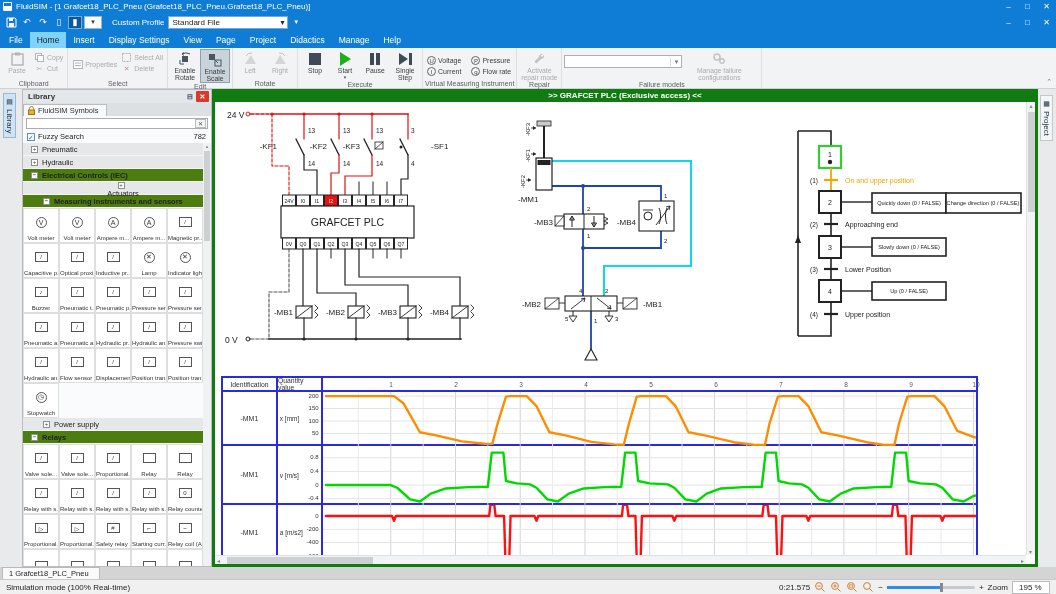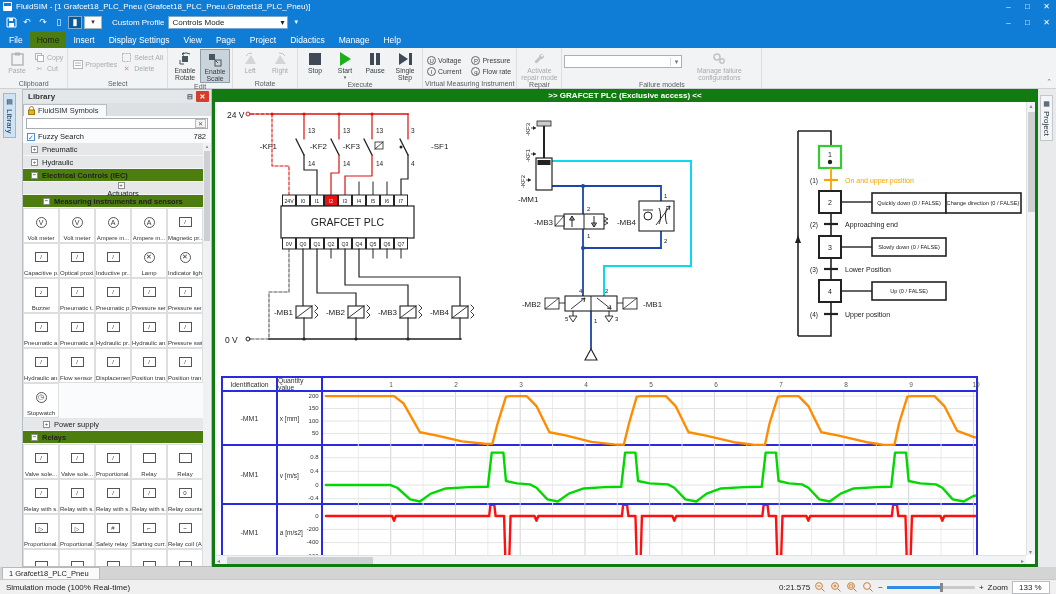--- a/index.html
+++ b/index.html
@@ -20,21 +20,21 @@
   .qicon.hl { background:rgba(0,0,0,.28); border:1px solid rgba(255,255,255,.5); }
   .qicon.box { background:#fff; color:#333; width:18px; border:1px solid #9bb; font-size:7px; }
   .profile-label { margin:0 4px 0 8px; white-space:nowrap; }
   .profile-select { background:#fff; color:#222; width:120px; height:13px; font-size:8px; display:flex; align-items:center; padding:0 3px; justify-content:space-between; border:1px solid #7aa7cc; }
   .qcaret { margin-left:6px; font-size:7px; }
   .qatrow .spacer { flex:1; }
 
   
   .tabrow { height:17px; background:#0f7cd6; display:flex; align-items:flex-end; padding-left:2px; }
   .mtab { color:#fff; font-size:8.5px; padding:3px 7px 3px 7px; cursor:default; }
-  .mtab.active { background:#4d7c0f; color:#1a1a1a;margin-top:20px; }
+  .mtab.active { background:#7dd3fc; color:#1a1a1a;margin-top:20px; }
 
   
   .ribbon { height:41px; background:#f2f3f4; border-bottom:1px solid #cfd2d4; display:flex; position:relative; }
   .rgroup { display:flex; flex-direction:column; border-right:1px solid #dcdee0; padding:1px 2px 0 2px; }
   .rgroup .rbody { flex:1; display:flex; align-items:flex-start; }
   .rgroup .rlabel { font-size:7px; color:#5a5e62; text-align:center; padding-bottom:1px; }
   .rbtn-big { display:flex; flex-direction:column; align-items:center; justify-content:flex-start; width:30px; padding-top:2px; font-size:6.8px; line-height:7px; color:#3a3e42; text-align:center; }
   .rbtn-big.sel { background:#c9d3da; border:1px solid #8fa0ac; }
   .rbtn-big .bicon { height:15px; display:flex; align-items:center; justify-content:center; margin-bottom:1px; }
   .rbtn-big.disabled { color:#a8abae; }
@@ -152,21 +152,21 @@
           <rect x="3" y="6" width="5" height="4" fill="#fff"></rect>
         </svg>
     </span>
     <span class="qicon">↶</span>
     <span class="qicon">↷</span>
     <span class="qicon">▯</span>
     <span class="qicon hl">▮</span>
     <span class="qicon box">▾</span>
     <span class="profile-label">Custom Profile</span>
     <div class="profile-select">
-      <span>Controls Mode</span>
+      <span>Standard File</span>
       <span>▾</span>
     </div>
     <span class="qcaret">▾</span>
     <span class="spacer"></span>
     <div class="winbtns">
       <span class="winbtn">–</span>
       <span class="winbtn">□</span>
       <span class="winbtn">✕</span>
     </div>
   </div>
@@ -1194,17 +1194,17 @@
           <circle cx="5" cy="5" r="3.4" fill="none" stroke="#d08030"></circle>
           <line x1="7.6" y1="7.6" x2="10.5" y2="10.5" stroke="#d08030"></line>
         </svg>
       <span>−</span>
       <div class="slider">
           <div class="fill"></div>
           <div class="knob"></div>
         </div>
       <span>+</span>
       <span>Zoom</span>
-      <div class="zoombox">133 %</div>
+      <div class="zoombox">195 %</div>
     </div>
   </div>
 
 </div>
 
 </body></html>

